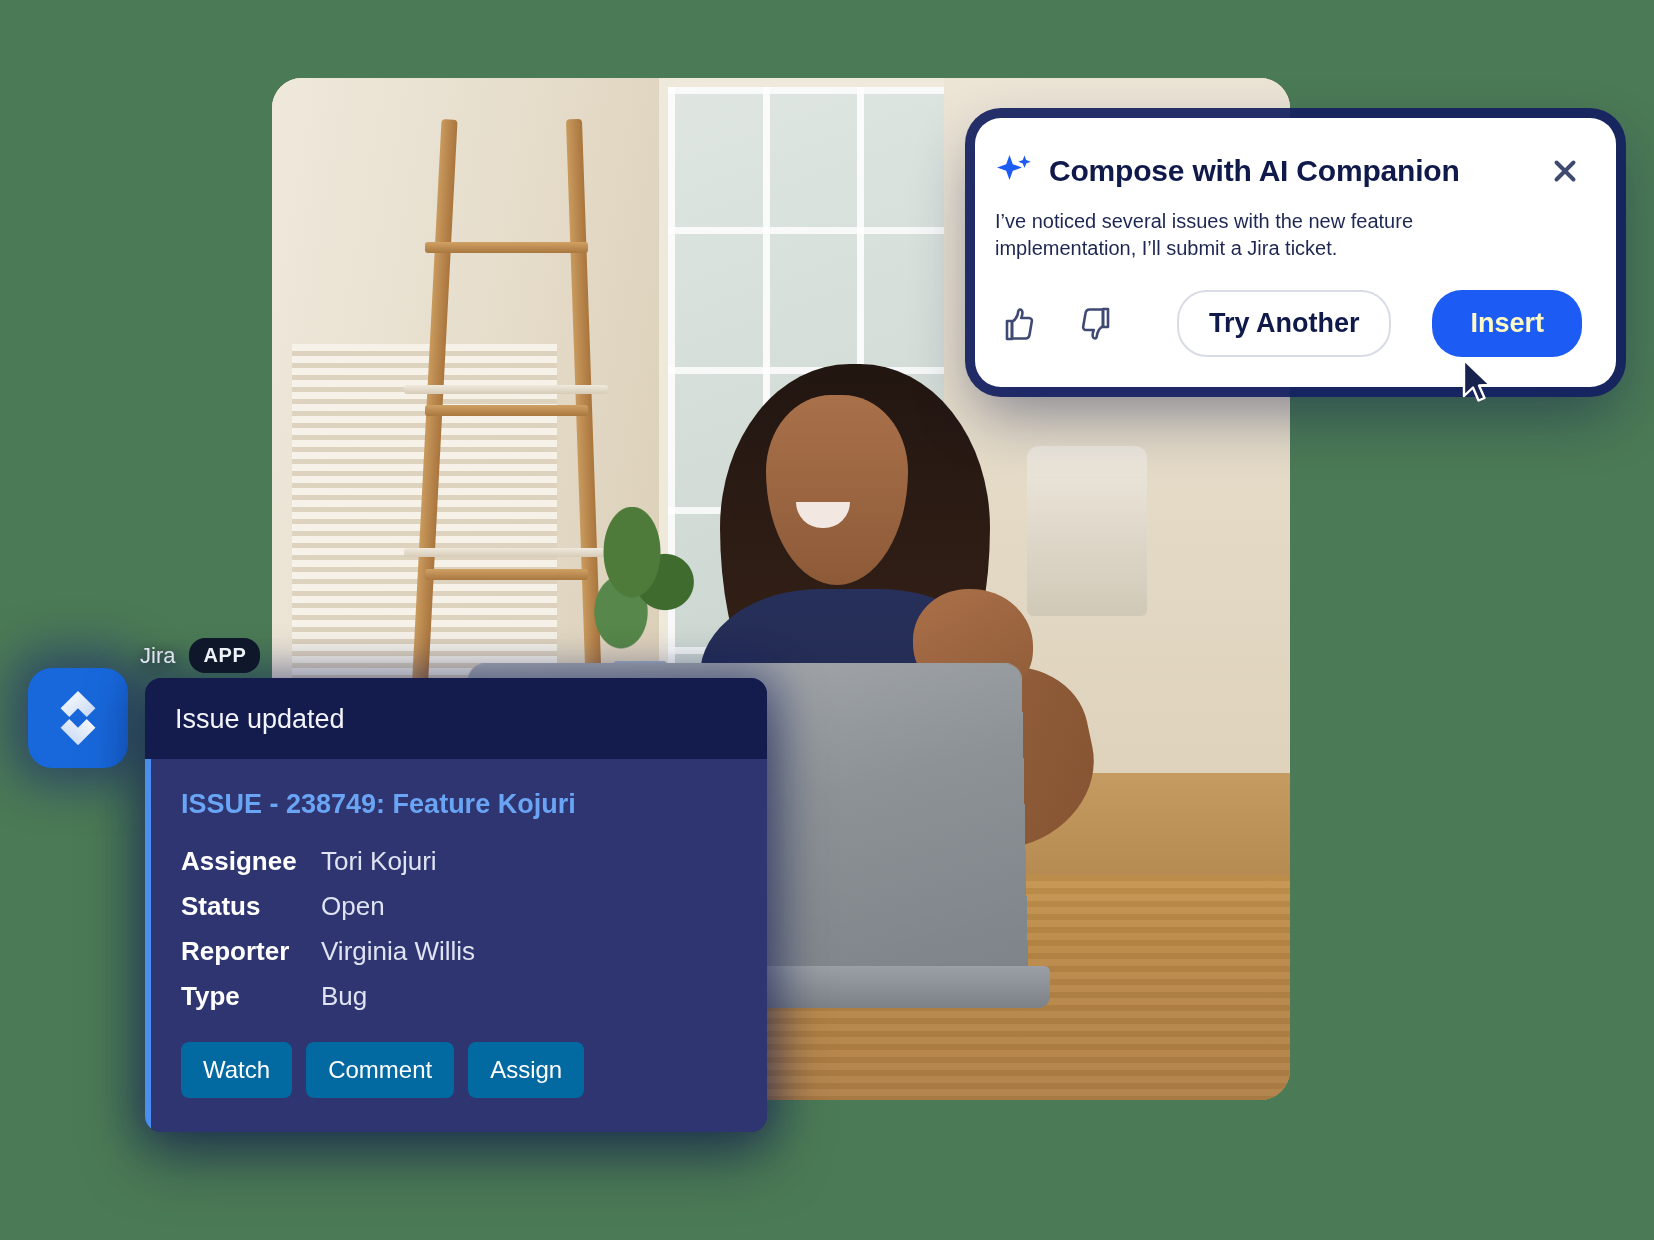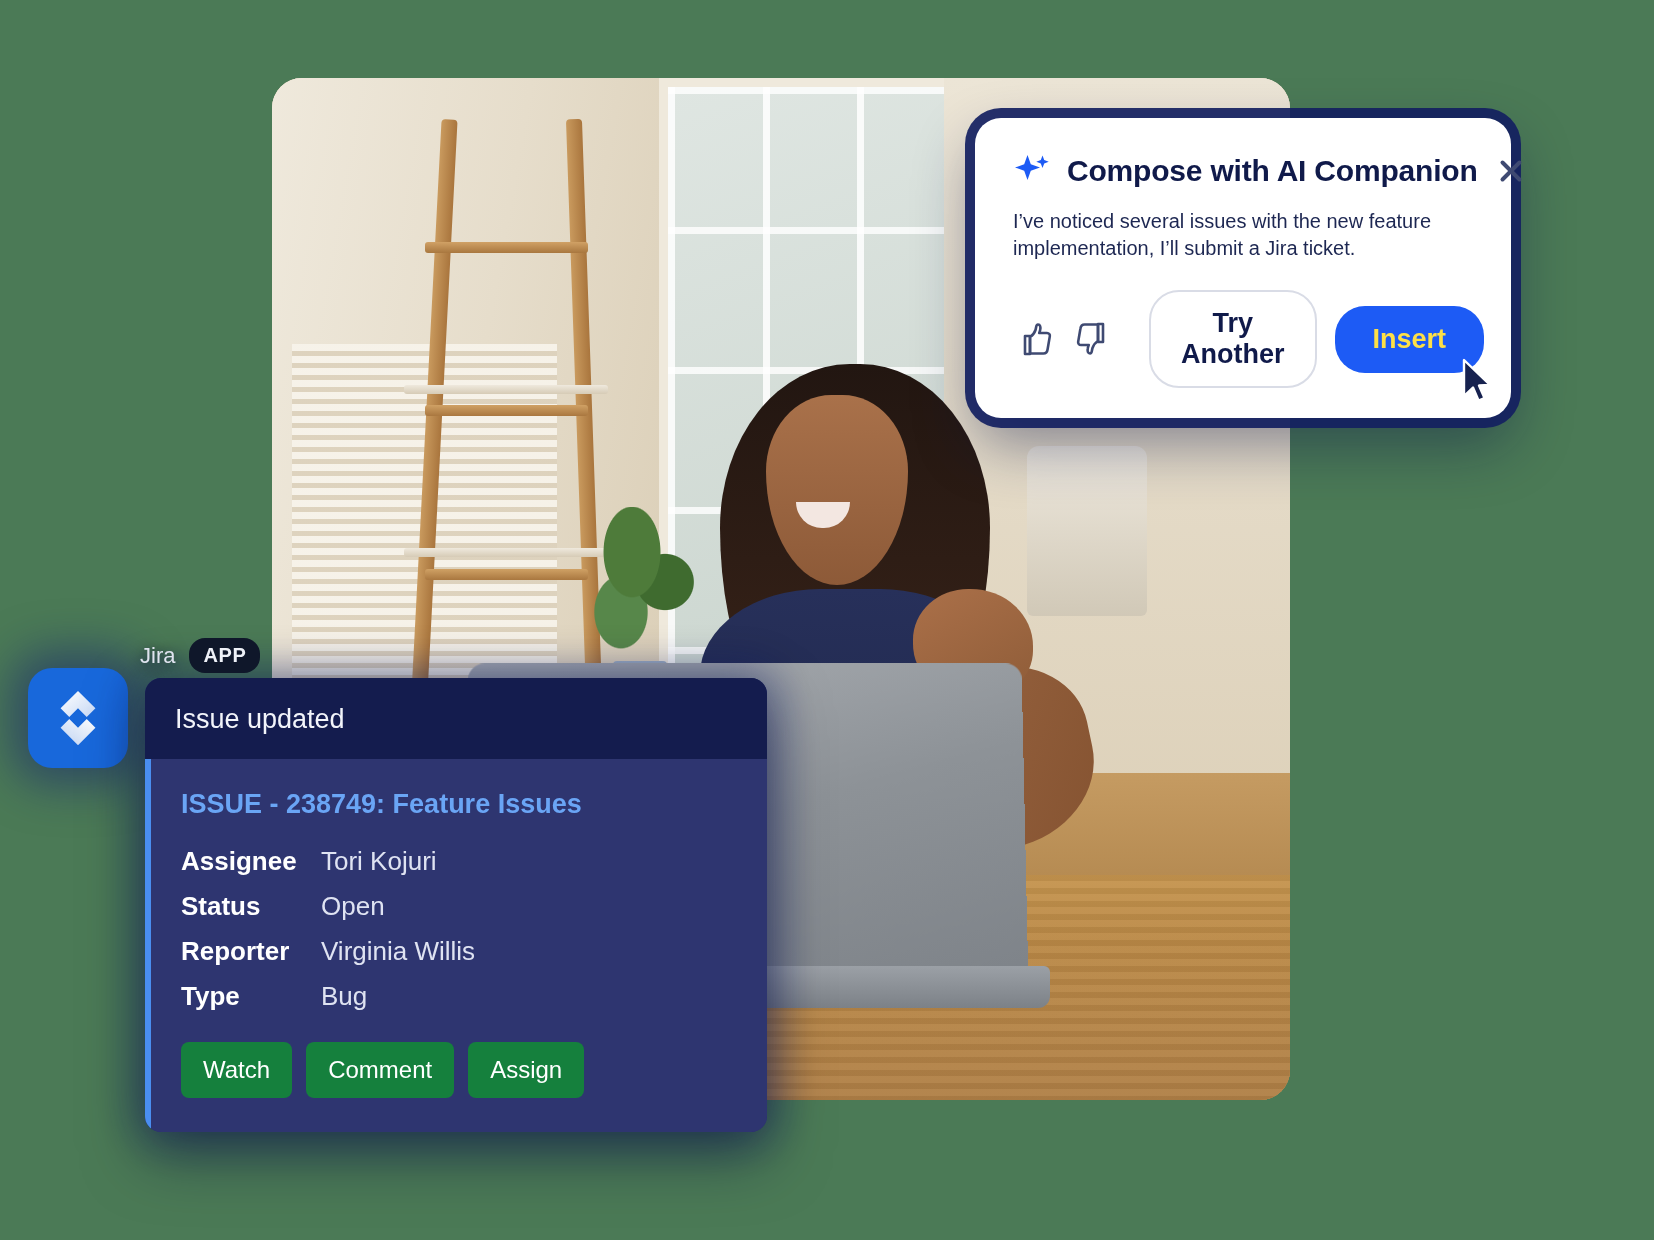--- a/index.html
+++ b/index.html
@@ -186,24 +186,24 @@
     width: 600px; height: 42px;
     background: linear-gradient(180deg,#9ba0a6,#7c8187);
     border-radius: 6px 6px 12px 12px;
   }
 
   
   .ai-card {
     position: absolute;
     left: 975px;
     top: 118px;
-    width: 536px;
+    width: 641px;
     background: #ffffff;
     border-radius: 26px;
-    padding: 34px 34px 30px 38px;
+    padding: 34px 34px 30px 20px;
     box-sizing: border-box;
     box-shadow:
       0 0 0 10px rgba(20,32,97,.92),
       0 26px 60px rgba(12,22,70,.45);
   }
   .ai-head {
     display: flex;
     align-items: center;
     gap: 16px;
     margin-bottom: 18px;
@@ -269,21 +269,21 @@
     cursor: pointer;
     font-family: "Liberation Sans", sans-serif;
   }
   .btn-insert {
     background: #1d5bf5;
     border: none;
     border-radius: 30px;
     padding: 18px 38px;
     font-size: 27px;
     font-weight: bold;
-    color: #fde047;
+    color: #fef9c3;
     cursor: pointer;
     font-family: "Liberation Sans", sans-serif;
     position: relative;
   }
   .cursor-arrow {
     position: absolute;
     left: 1461px;
     top: 358px;
     width: 34px;
     height: 46px;
@@ -372,21 +372,21 @@
   .field-value {
     font-size: 26px;
     color: #dfe3f2;
   }
   .jira-buttons {
     display: flex;
     gap: 14px;
     margin-top: 30px;
   }
   .jira-btn {
-    background: #15803d;
+    background: #0369a1;
     border: none;
     border-radius: 8px;
     padding: 14px 22px;
     font-size: 24px;
     color: #ffffff;
     cursor: pointer;
     font-family: "Liberation Sans", sans-serif;
     white-space: nowrap;
   }
 </style>
@@ -496,21 +496,21 @@
   </div>
 
   <div class="jira-meta">
     <span class="jira-app-name">Jira</span>
     <span class="app-badge">APP</span>
   </div>
 
   <div class="jira-card">
     <div class="jira-card-header">Issue updated</div>
     <div class="jira-card-body">
-      <div class="issue-link">ISSUE - 238749: Feature Issues</div>
+      <div class="issue-link">ISSUE - 238749: Feature Kojuri</div>
 
       <div class="field-row">
         <span class="field-label">Assignee</span>
         <span class="field-value">Tori Kojuri</span>
       </div>
       <div class="field-row">
         <span class="field-label">Status</span>
         <span class="field-value">Open</span>
       </div>
       <div class="field-row">

